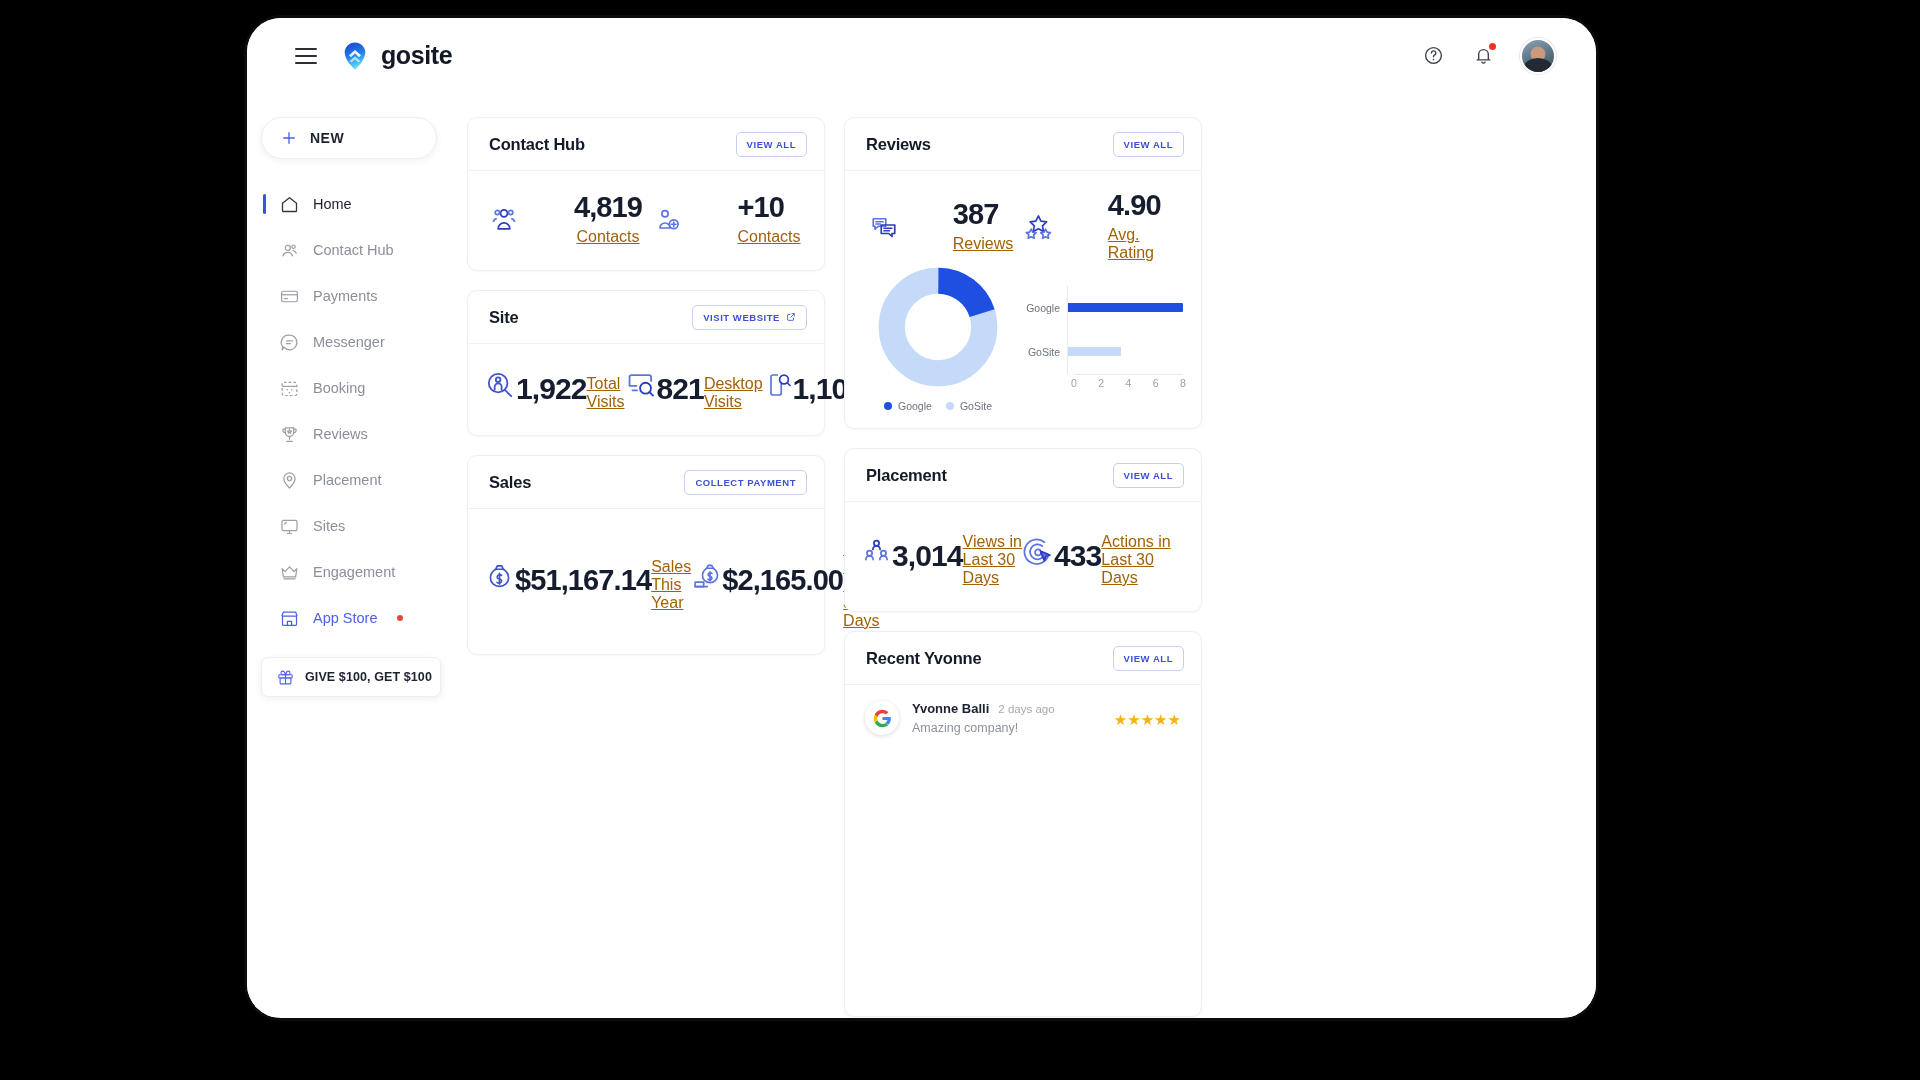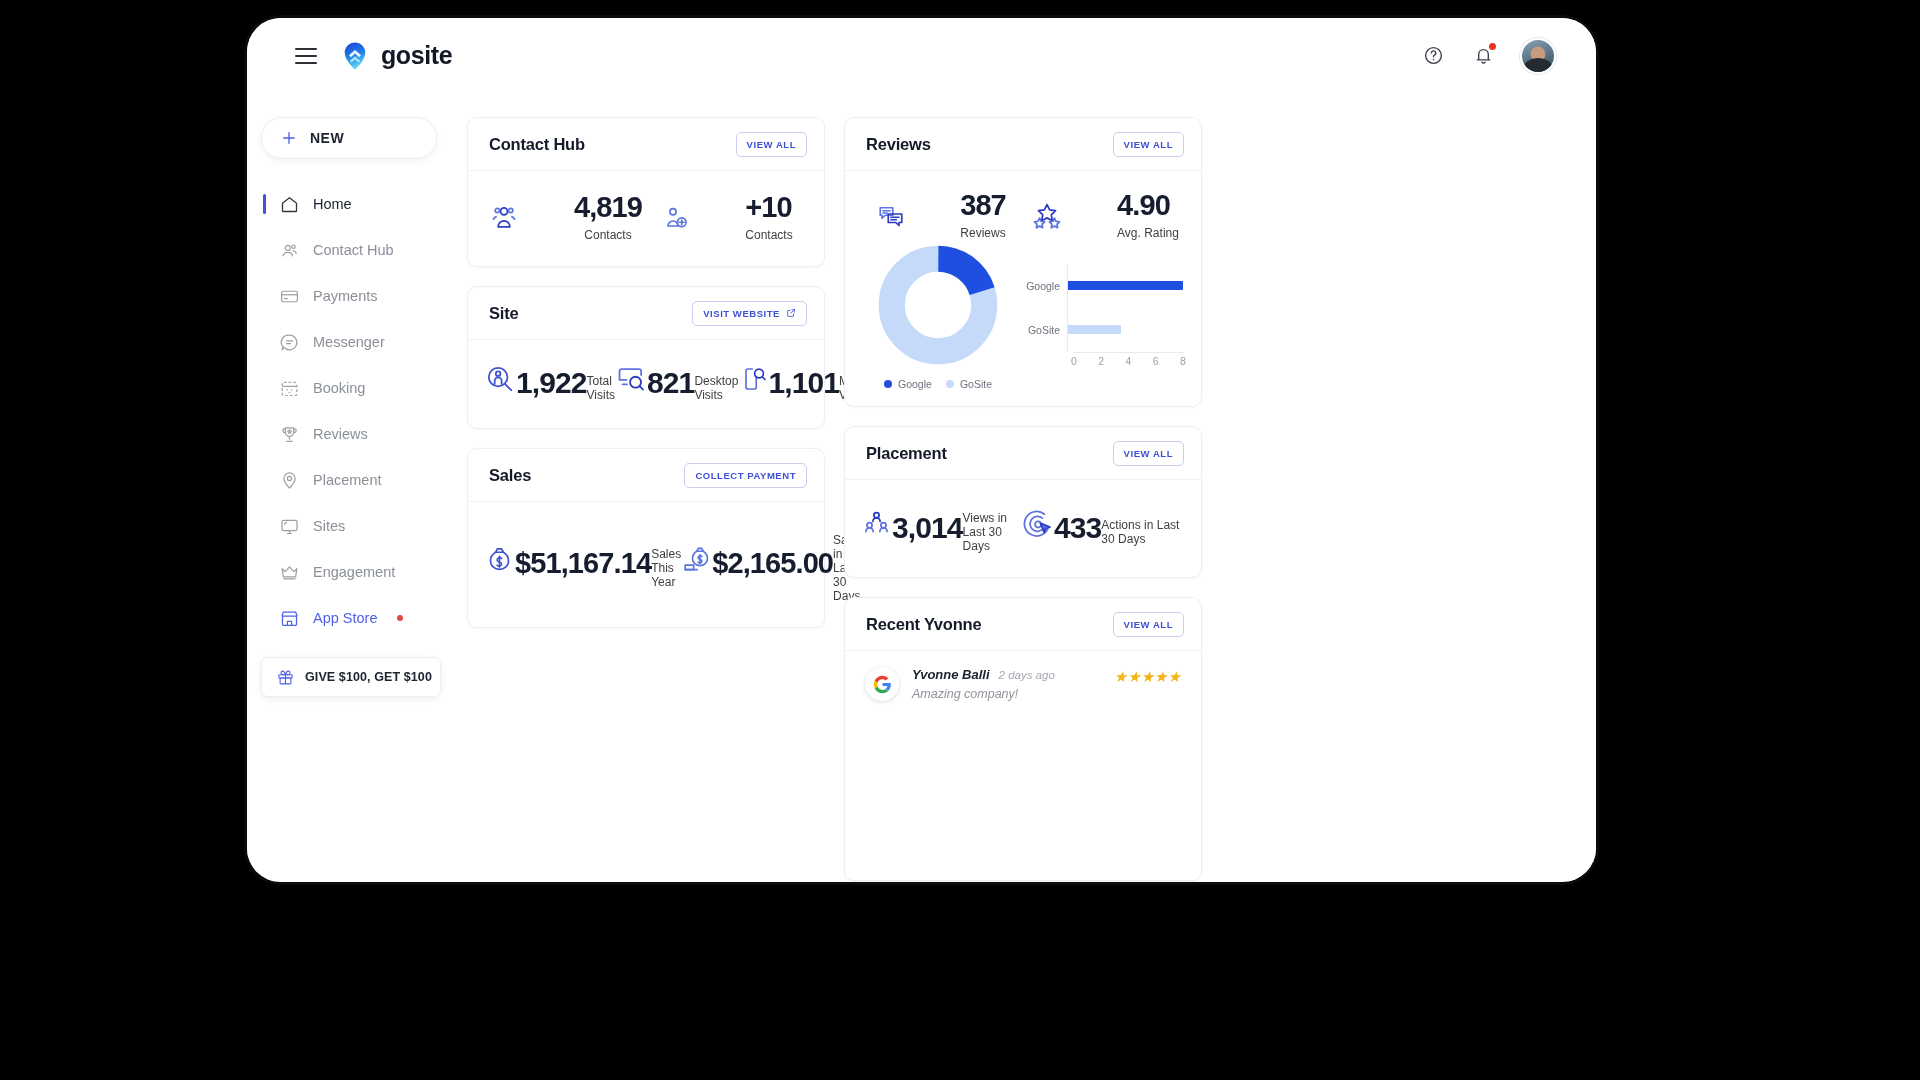--- a/index.html
+++ b/index.html
@@ -7,21 +7,21 @@
     width: 1920px; height: 1080px;
     background: #000000;
     font-family: "Liberation Sans", sans-serif;
     overflow: hidden;
   }
 
   
   #device {
     position: absolute;
     left: 247px; top: 18px;
-    width: 1349px; height: 864px;
+    width: 1349px; height: 1000px;
     background: #ffffff;
     border-radius: 34px;
     box-shadow: 0 0 0 3px #0b0b0b, 0 22px 60px rgba(0,0,0,.75);
     overflow: hidden;
   }
 
   
   #topbar {
     position: absolute; left: 0; top: 0;
     width: 100%; height: 76px;
@@ -115,42 +115,42 @@
   }
   .card-body { padding: 22px 16px 24px; }
 
   .stats-row { display: flex; }
   .stat { flex: 1; display: flex; align-items: center; }
   .stat-inline { flex-direction: row; align-items: center; justify-content: center; gap: 10px; }
   .stat-ico { height: 34px; display: flex; align-items: center; justify-content: center; margin-bottom: 8px; }
   .stat-val { font-size: 29px; font-weight: 700; color: #161d2e; letter-spacing: -.9px; line-height: 1; }
   .stat-val.lg { font-size: 30px; }
   .stat-val.xl { font-size: 29px; }
-  .stat-lbl { font-size: 12px; color: #404040; margin-top: 9px; }
+  .stat-lbl { font-size: 16px; color: #a16207; margin-top: 9px; text-decoration: underline; }
   .stat-col-txt { display: flex; flex-direction: column; align-items: flex-start; margin-left: 44px; }
   .stat-col-txt .stat-lbl { margin-top: 6px; align-self: center; }
 
   
   .chart-row { display: flex; align-items: center; padding: 4px 4px 0; }
   .donut-wrap { width: 150px; flex: none; display: flex; flex-direction: column; align-items: center; }
   .legend { display: flex; gap: 14px; margin-top: 12px; }
   .legend-item { display: flex; align-items: center; gap: 6px; font-size: 10.5px; color: #6d727d; }
   .legend-swatch { width: 8px; height: 8px; border-radius: 50%; }
   .bar-wrap { flex: 1; padding-left: 6px; }
   .bar-rows { position: relative; }
   .bar-row { display: flex; align-items: center; height: 44px; }
   .bar-name { width: 48px; font-size: 10.5px; color: #6d727d; text-align: right; padding-right: 7px; }
   .bar-track { flex: 1; height: 100%; display: flex; align-items: center; border-left: 1px solid #e8eaee; }
   .bar-fill { height: 9px; border-radius: 0 1px 1px 0; }
   .axis { display: flex; margin-left: 55px; margin-top: 2px; position: relative; height: 16px; }
   .axis-tick { position: absolute; font-size: 10.5px; color: #9aa0aa; transform: translateX(-50%); }
   .axis-line { margin-left: 55px; border-top: 1px solid #e8eaee; }
 
   
-  .review-row { display: flex; align-items: flex-start; gap: 13px; padding: 16px 20px 0; font-style: italic; }
+  .review-row { display: flex; align-items: center; gap: 13px; padding: 16px 20px 0; }
   .g-logo {
     width: 34px; height: 34px; border-radius: 50%; background: #fff;
     box-shadow: 0 1px 4px rgba(20,30,60,.16); flex: none;
     display: flex; align-items: center; justify-content: center;
   }
   .review-meta { display: flex; align-items: baseline; gap: 9px; }
   .review-name { font-size: 13px; font-weight: 700; color: #1b2130; }
   .review-time { font-size: 11.5px; color: #a4a8b0; }
   .review-text { font-size: 12.5px; color: #8d929c; margin-top: 5px; }
   .stars { margin-left: auto; display: flex; gap: 2px; color: #f5b315; font-size: 15px; line-height: 1; padding-top: 2px; }

